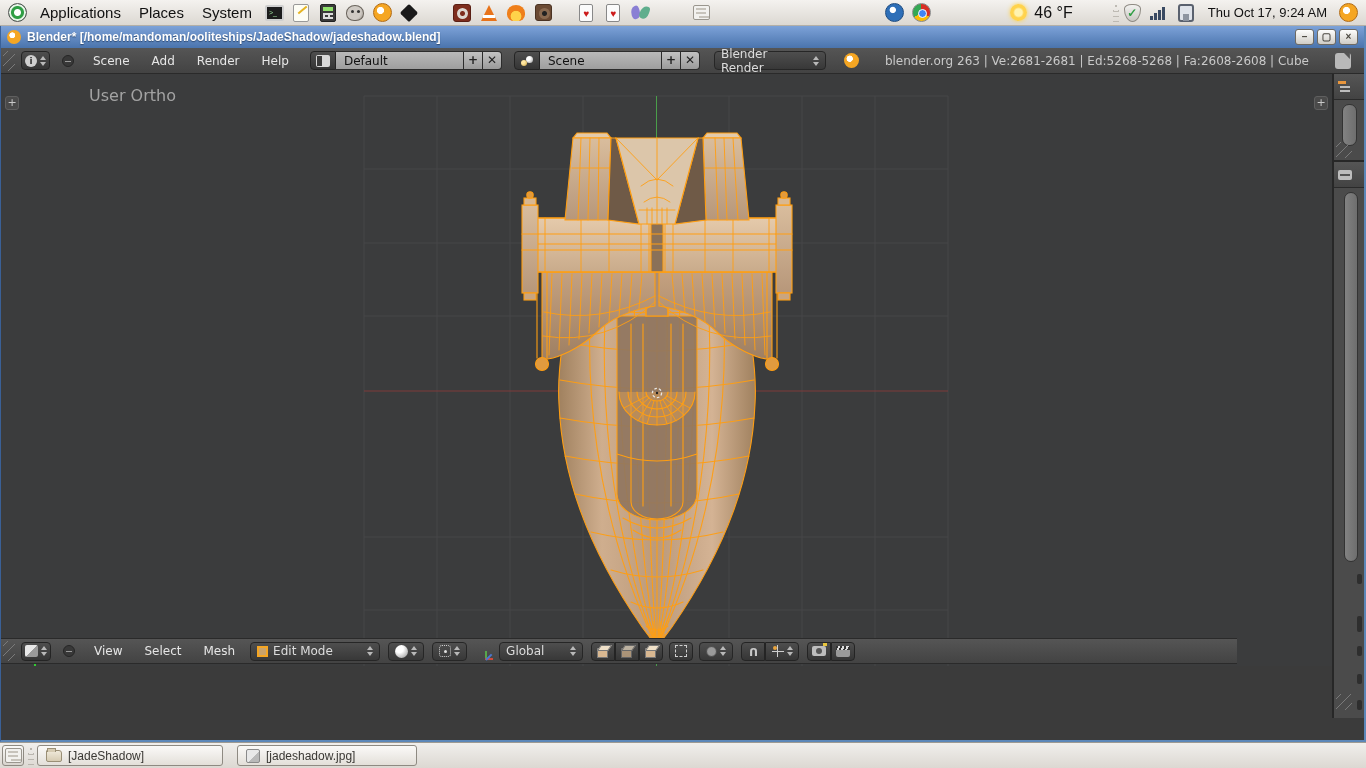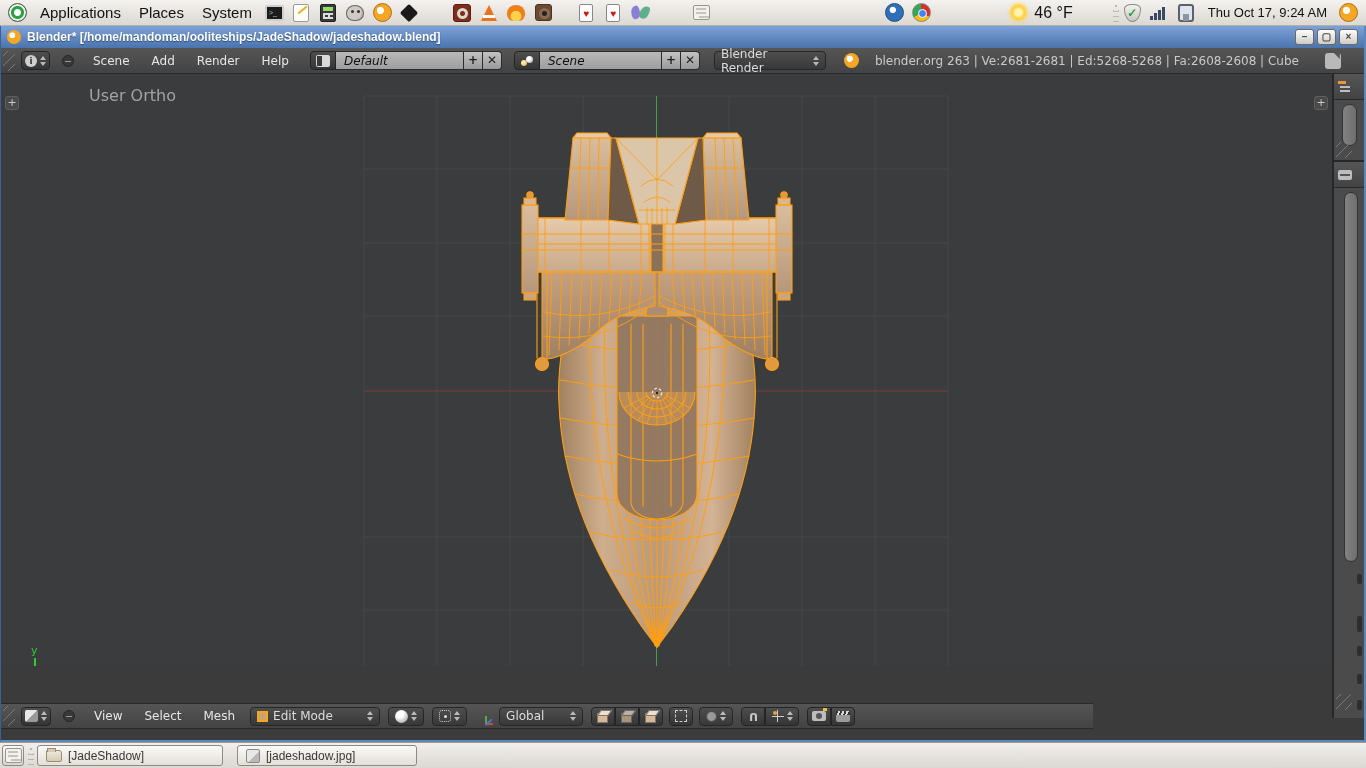--- a/index.html
+++ b/index.html
@@ -75,42 +75,42 @@
     background:radial-gradient(circle at 38% 38%, #fff 0 22%, #f5a623 26% 100%); }
   .tb-btns { margin-left:auto; display:flex; gap:3px; }
   .tb-btn { width:19px; height:16px; background:linear-gradient(#fdfdfd,#cfccc6); border:1px solid #6e6a63; border-radius:3px;
     color:#4a4740; font-size:10px; line-height:14px; text-align:center; font-weight:bold; }
 
   
   .bheader { position:absolute; left:0; width:1363px; height:26px;
     background:linear-gradient(#555555,#434343); border-bottom:1px solid #2a2a2a;
     display:flex; align-items:center; color:#e2e2e2; font-size:12px; }
   .bheader.top { top:22px; }
-  .bheader.bottom { top:677px; width:1092px; border-top:1px solid #2a2a2a; }
+  .bheader.bottom { top:612px; width:1236px; border-top:1px solid #2a2a2a; }
   .grip { width:12px; height:20px; margin:0 2px;
     background:repeating-linear-gradient(135deg, transparent 0 3px, #7a7a7a 3px 4px, transparent 4px 7px); }
   .bmenu { padding:0 11px; color:#e6e6e6; }
   .ed-btn { display:flex; align-items:center; background:linear-gradient(#4e4e4e,#353535); border:1px solid #242424;
     border-radius:4px; height:19px; padding:0 3px; margin:0 4px; }
   .updown { display:inline-flex; flex-direction:column; gap:2px; margin-left:3px; }
   .updown i { width:0; height:0; border-left:3px solid transparent; border-right:3px solid transparent; }
   .updown .u { border-bottom:4px solid #b9b9b9; }
   .updown .d { border-top:4px solid #b9b9b9; }
   .collapse-dot { width:12px; height:12px; border-radius:50%; background:#383838; border:1px solid #262626; margin:0 8px; position:relative; }
   .collapse-dot::after { content:""; position:absolute; left:2px; top:5px; width:6px; height:1px; background:#999; }
   .icon-btn-dark { width:26px; height:19px; background:linear-gradient(#4e4e4e,#353535); border:1px solid #242424;
     border-radius:4px 0 0 4px; display:flex; align-items:center; justify-content:center; }
   .field { height:19px; background:linear-gradient(#b9b9b9,#9e9e9e); color:#111; display:flex; align-items:center;
-    padding:4px 8px; font-size:12px; border:1px solid #2c2c2c; border-left:none;font-style:italic; }
+    padding:4px 8px; font-size:12px; border:1px solid #2c2c2c; border-left:none; }
   .sq-btn { width:19px; height:19px; background:linear-gradient(#c2c2c2,#9a9a9a); border:1px solid #2c2c2c; border-left:none;
     color:#222; font-size:12px; line-height:17px; text-align:center; font-weight:bold; }
   .sq-btn.last { border-radius:0 4px 4px 0; }
   .dropdown { display:flex; align-items:center; background:linear-gradient(#4e4e4e,#383838); border:1px solid #262626;
     border-radius:4px; height:19px; padding:0 6px; margin:0 4px; color:#dcdcdc; }
-  .stats { color:#c9c9c9; font-size:12px; margin-left:10px; white-space:nowrap; }
+  .stats { color:#c9c9c9; font-size:12px; margin-left:20px; white-space:nowrap; }
   .mini-blender { width:15px; height:15px; border-radius:50%;
     background:radial-gradient(circle at 38% 38%, #fff 0 22%, #f5a623 26% 100%); margin:0 6px 0 14px; }
   .dupwin-icon { width:16px; height:16px; background:#b9b9b9; border-radius:3px; margin-left:26px; position:relative; }
   .dupwin-icon::after { content:"◥"; position:absolute; right:1px; top:-2px; font-size:8px; color:#555; }
 
   
   .ic-layout { width:14px; height:12px; background:#d8d8d8; border-radius:2px; position:relative; }
   .ic-layout::after { content:""; position:absolute; left:1px; top:1px; width:5px; height:10px; background:#3b3b3b; }
   .ic-scene { width:14px; height:12px; position:relative; }
   .ic-scene::before { content:""; position:absolute; left:6px; top:1px; width:7px; height:7px; border-radius:50%; background:radial-gradient(circle at 35% 35%, #fff 0 30%, #9a9a9a 100%); }

